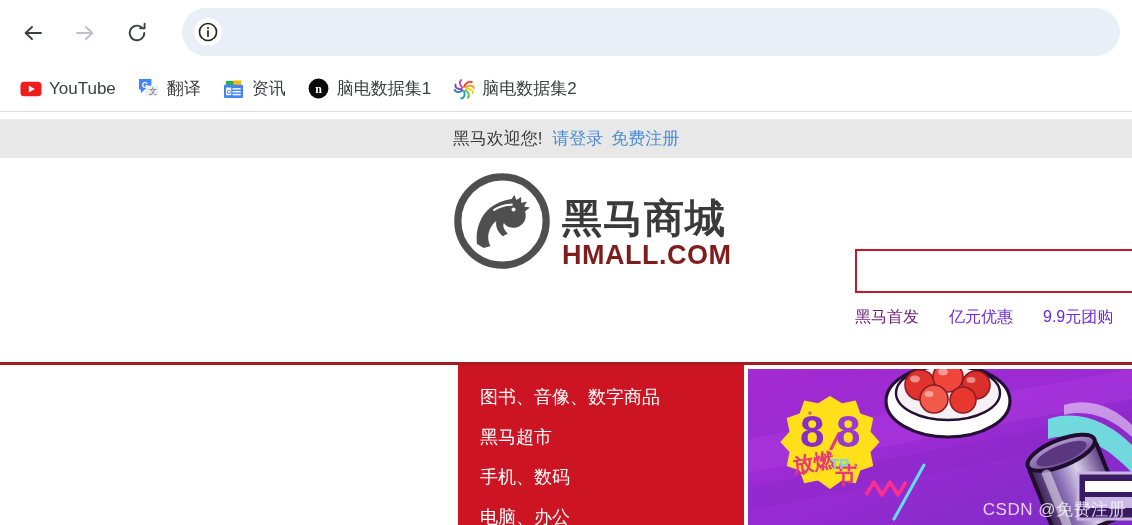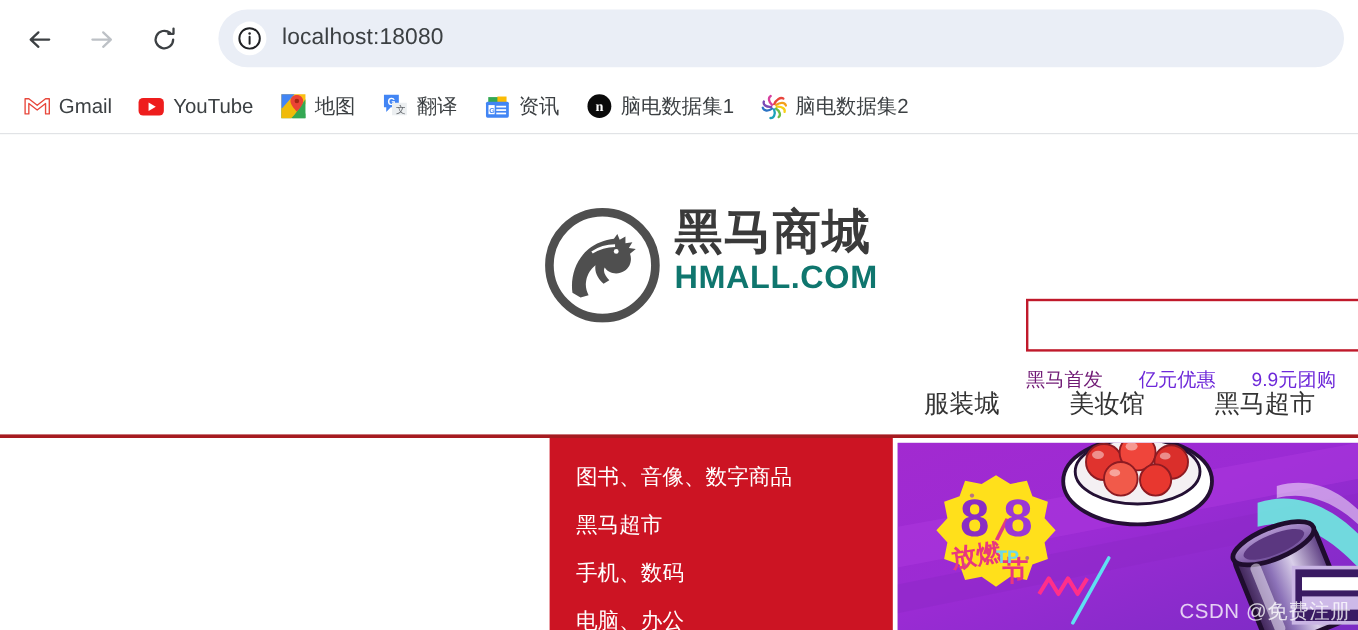--- a/index.html
+++ b/index.html
@@ -118,40 +118,40 @@
   }
   .welcome-link + .welcome-link { margin-left: 8px; }
 
   
   #site-header {
     position: absolute; left: 0; top: 46px;
     width: 1132px; height: 160px;
   }
   #brand-logo {
     position: absolute; left: 454px; top: 15px;
-    display: flex; align-items: flex-start;
+    display: flex; align-items: flex-end;
     cursor: pointer;
   }
   #logo-mark {
     width: 96px; height: 96px;
     flex: 0 0 auto;
   }
   #logo-wordmark {
     margin-left: 12px;
     display: flex; flex-direction: column;
     justify-content: center;
   }
   #logo-cn {
     font-size: 40px; font-weight: bold;
     color: #3a3a3a; line-height: 1.05;
     letter-spacing: 1px;
   }
   #logo-en {
     font-size: 27px; font-weight: bold;
-    color: #0f766e; line-height: 1.05;
+    color: #7f1d1d; line-height: 1.05;
     letter-spacing: 0.5px;
     margin-top: 2px;
   }
 
   #search-area {
     position: absolute; left: 855px; top: 91px;
     width: 340px;
   }
   #search-input-box {
     width: 340px; height: 44px;
@@ -264,61 +264,36 @@
     </div>
 
     <div id="omnibox">
       <div id="site-info-button">
         <svg width="22" height="22" viewBox="0 0 24 24">
           <circle cx="12" cy="12" r="9.3" fill="none" stroke="#202124" stroke-width="1.8"></circle>
           <circle cx="12" cy="7.6" r="1.15" fill="#202124"></circle>
           <path d="M12 10.6 V16.8" stroke="#202124" stroke-width="1.8" stroke-linecap="round"></path>
         </svg>
       </div>
-      <div id="omnibox-url" title="localhost:18080">localhost:18080</div>
     </div>
   </div>
 
   <div id="bookmarks-bar">
 
-    <div class="bookmark-item">
-      <span class="bookmark-icon">
-        <svg width="22" height="17" viewBox="0 0 24 18">
-          <path d="M1 2.2 L1 16 L4.4 16 L4.4 6.6 L12 12.4 L19.6 6.6 L19.6 16 L23 16 L23 2.2
-                   L19.6 2.2 L12 8.2 L4.4 2.2 Z" fill="#ffffff" stroke="#e8483c" stroke-width="1.25" stroke-linejoin="round"></path>
-        </svg>
-      </span>
-      <span class="bookmark-label">Gmail</span>
-    </div>
 
     <div class="bookmark-item">
       <span class="bookmark-icon">
         <svg width="22" height="16" viewBox="0 0 24 17">
           <rect x="0.5" y="0.5" width="23" height="16" rx="4.2" fill="#ee1d1d"></rect>
           <path d="M9.6 4.6 L16.2 8.5 L9.6 12.4 Z" fill="#ffffff"></path>
         </svg>
       </span>
       <span class="bookmark-label">YouTube</span>
     </div>
 
-    <div class="bookmark-item">
-      <span class="bookmark-icon">
-        <svg width="21" height="21" viewBox="0 0 22 22">
-          <rect x="0.5" y="0.5" width="21" height="21" fill="#f1f3f4"></rect>
-          <path d="M0.5 13 L8 6 L21.5 17.5 L21.5 21.5 L0.5 21.5 Z" fill="#34a853"></path>
-          <path d="M0.5 0.5 L21.5 0.5 L21.5 9 L9 21.5 L0.5 21.5 Z" fill="#fbbc05" opacity="0.95"></path>
-          <path d="M0.5 0.5 L12 0.5 L1 13 L0.5 12 Z" fill="#4285f4"></path>
-          <path d="M21.5 5 L21.5 21.5 L10 21.5 Z" fill="#34a853"></path>
-          <path d="M14 1.2 c3.1 0 5.6 2.4 5.6 5.3 0 3.8-5.6 9.2-5.6 9.2 S8.4 10.3 8.4 6.5
-                   c0-2.9 2.5-5.3 5.6-5.3 z" fill="#ea4335"></path>
-          <circle cx="14" cy="6.4" r="2" fill="#a52714"></circle>
-        </svg>
-      </span>
-      <span class="bookmark-label">地图</span>
-    </div>
 
     <div class="bookmark-item">
       <span class="bookmark-icon">
         <svg width="21" height="21" viewBox="0 0 22 22">
           <path d="M1 1 H14 V12 H7 L3 16 V12 H1 Z" fill="#4285f4"></path>
           <text x="4" y="10" font-family="Liberation Sans, sans-serif" font-size="9" font-weight="bold" fill="#ffffff">G</text>
           <path d="M8 8 H21 V19 H12 L8 19 Z" fill="#eceff1"></path>
           <text x="11.5" y="17" font-family="Liberation Sans, sans-serif" font-size="8.5" fill="#5f6368">文</text>
         </svg>
       </span>
@@ -371,20 +346,25 @@
       </span>
       <span class="bookmark-label">脑电数据集2</span>
     </div>
   </div>
 
   <div id="chrome-bottom-divider"></div>
 </div>
 
 <div id="page-viewport">
 
+  <div id="welcome-bar">
+    <span id="welcome-text">黑马欢迎您!</span>
+    <span class="welcome-link">请登录</span>
+    <span class="welcome-link">免费注册</span>
+  </div>
 
   <div id="site-header">
 
     <div id="brand-logo">
       <svg id="logo-mark" viewBox="0 0 100 100">
         <circle cx="50" cy="50" r="46" fill="none" stroke="#4f4f4f" stroke-width="7.5"></circle>
         <path d="M24 74 C22 60 27 45 38 36 C44 31 52 28 60 27 L63 23 L65 28 L70 25 L70 31
                  L76 30 L73 35 L79 36 L74 40 C76 46 74 52 69 55 C63 59 55 57 52 52
                  C50 56 53 60 56 63 L51 66 C46 62 43 56 44 50 C40 53 37 58 36 63
                  C35 68 36 72 38 76 L31 78 Z" fill="#4f4f4f"></path>
@@ -402,25 +382,20 @@
         <input id="search-input" type="text" placeholder="" style="">
       </div>
       <div id="hot-keywords">
         <span class="hot-keyword is-highlight">黑马首发</span>
         <span class="hot-keyword">亿元优惠</span>
         <span class="hot-keyword">9.9元团购</span>
       </div>
     </div>
   </div>
 
-  <div id="main-nav">
-    <span class="nav-link">服装城</span>
-    <span class="nav-link">美妆馆</span>
-    <span class="nav-link">黑马超市</span>
-  </div>
   <div id="nav-rule"></div>
 
   <div id="showcase">
 
     <div id="category-panel">
       <div class="category-item">图书、音像、数字商品</div>
       <div class="category-item">黑马超市</div>
       <div class="category-item">手机、数码</div>
       <div class="category-item">电脑、办公</div>
     </div>

